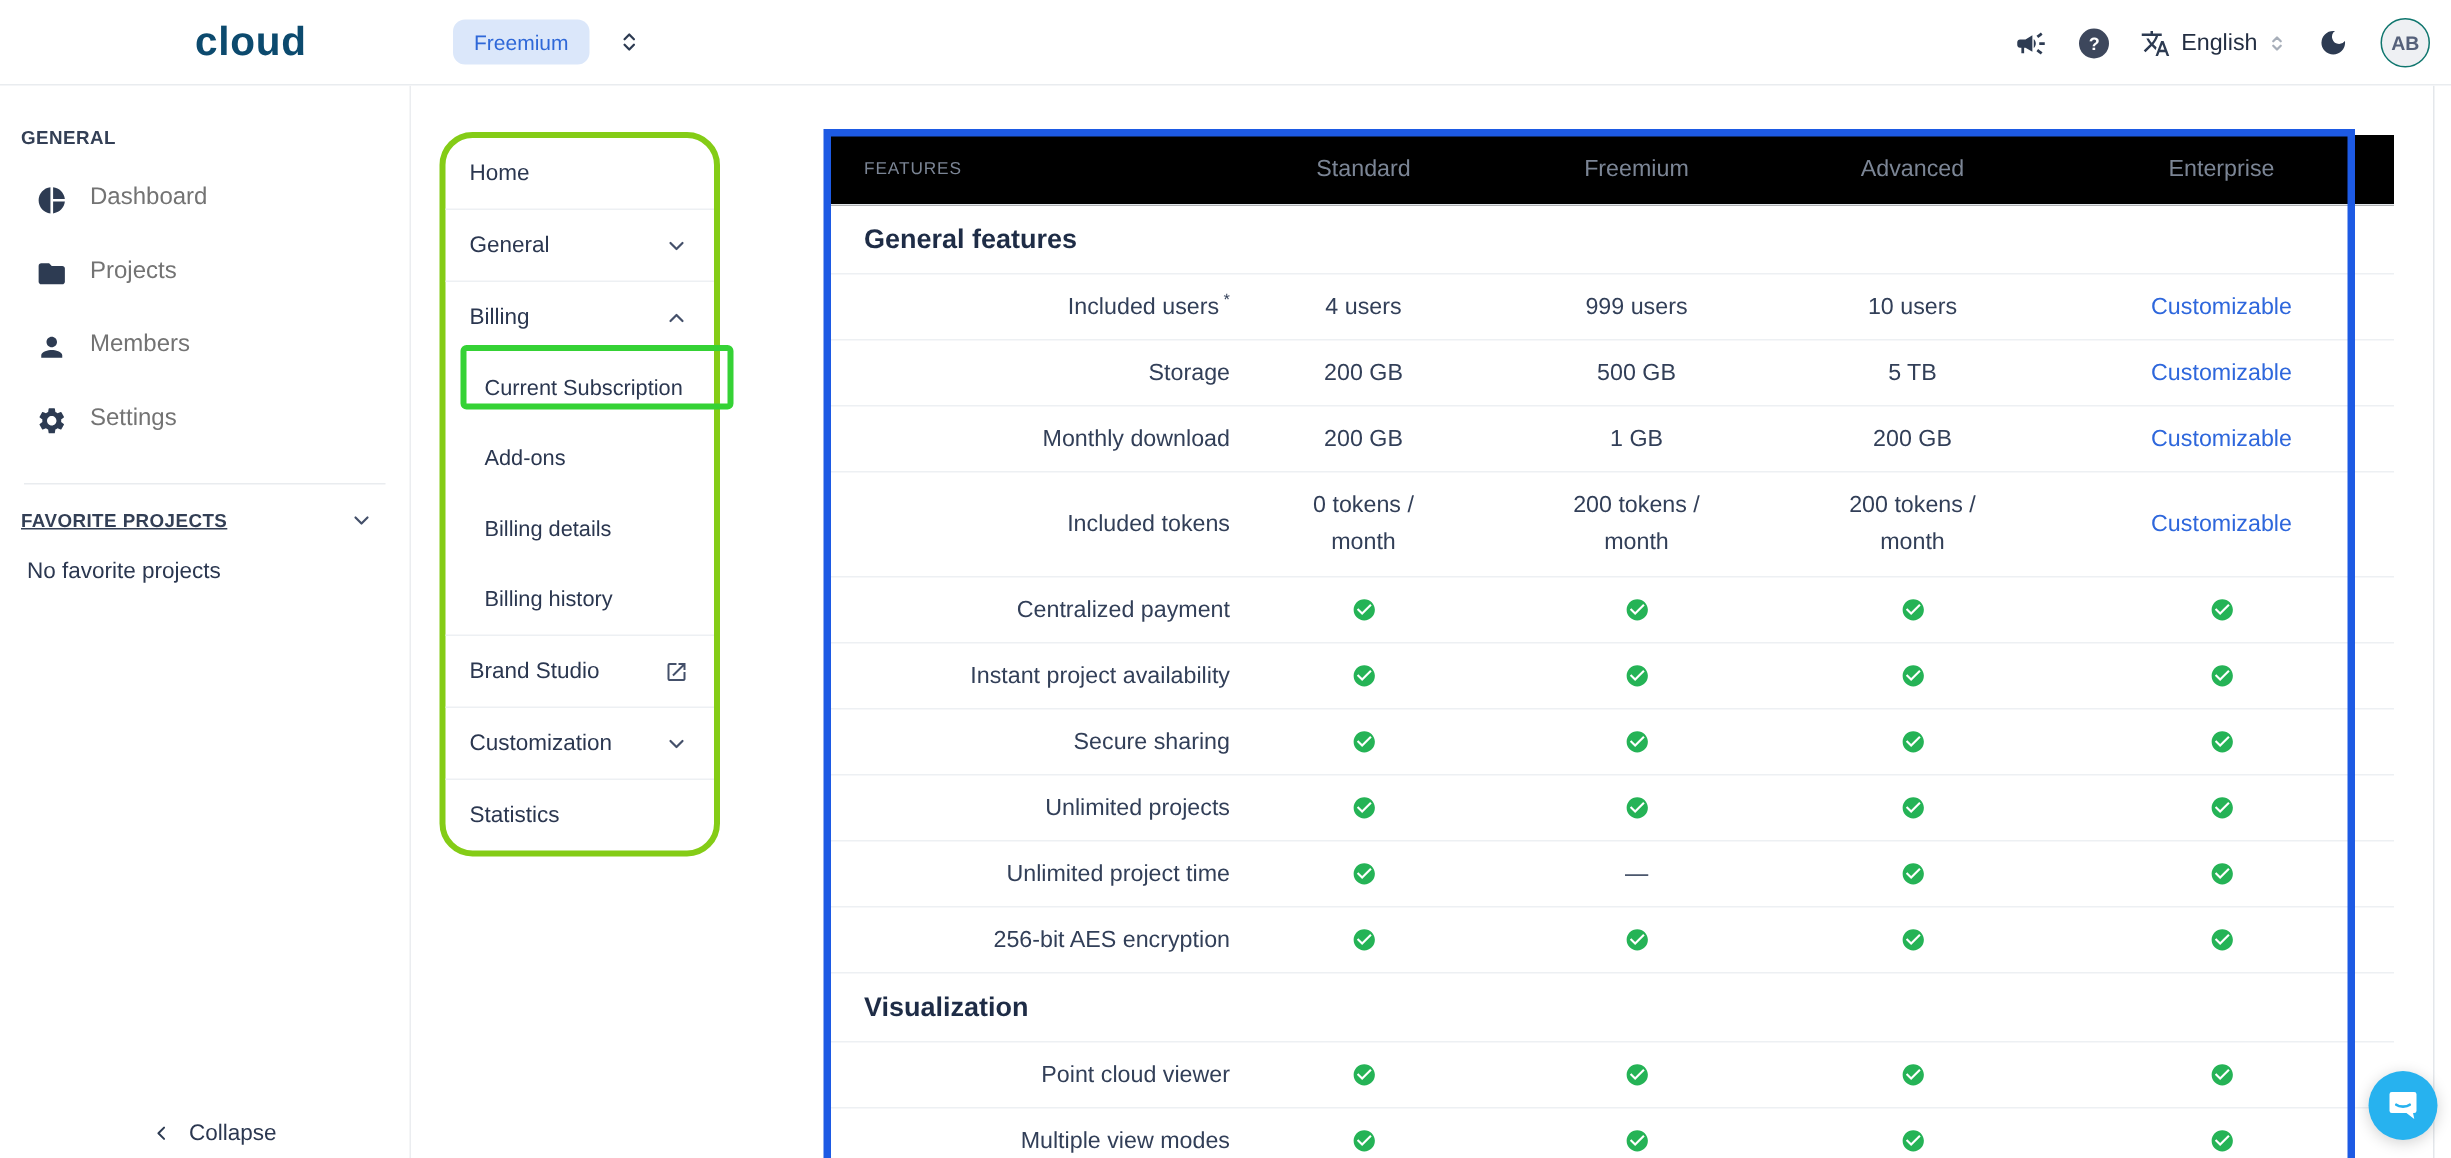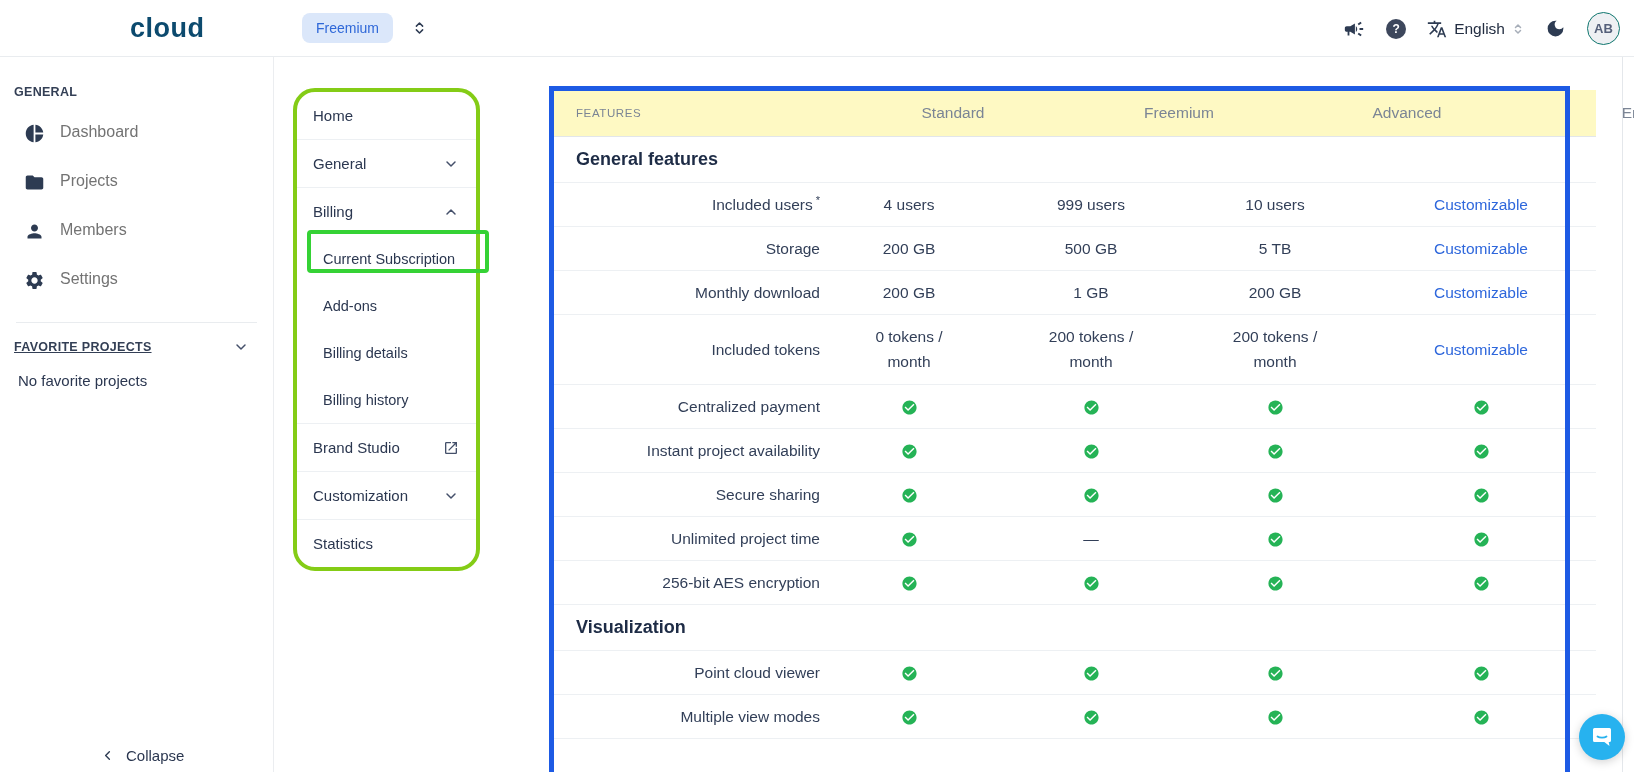--- a/index.html
+++ b/index.html
@@ -47,21 +47,21 @@
   .nav-card { position:absolute; left:293px; top:88px; width:187px; background:#fff;
               border:4px solid #84cc16; border-radius:22px; z-index:5; }
   .nav-item { height:47px; display:flex; align-items:center; justify-content:space-between;
               padding:0 17px 0 16px; font-size:15px; color:#2b3750; cursor:pointer; }
   .nav-item.sub { padding-left:26px; font-size:14.5px; }
   .nav-divider { border-top:1px solid #edf0f3; }
   
   .feature-table { position:absolute; left:554px; top:90px; width:1042px; background:#fff; z-index:1; }
   .t-row { display:grid; grid-template-columns:266px 178px 186px 182px 230px; align-items:center;
            border-bottom:1px solid #edf0f3; }
-  .t-head { height:47px; background:#fef9c3; border-bottom:1px solid #e2e6ea;gap:44px; }
+  .t-head { height:47px; background:#000000; border-bottom:1px solid #e2e6ea; }
   .features-label { padding-left:22px; font-size:11.5px; letter-spacing:.6px; color:#7b8595; }
   .plan-head { text-align:center; font-size:15.5px; color:#7b8595; }
   .t-section { height:46px; display:flex; align-items:center; padding-left:22px;
                font-size:18px; font-weight:bold; color:#1e2c46; border-bottom:1px solid #edf0f3; }
   .t-row.std { height:44px; }
   .t-row.tall { height:70px; }
   .feat-cell { padding-left:33px; font-size:15.5px; color:#323f58;text-align:right; }
   .feat-cell sup { font-size:11px; color:#323f58; margin-left:3px; }
   .val-cell { text-align:center; font-size:15.5px; color:#323f58; }
   .val-cell .wrap { display:inline-block; max-width:112px; line-height:1.6; }
@@ -334,20 +334,43 @@
             <path fill="#25b356" d="M12 2C6.48 2 2 6.48 2 12s4.48 10 10 10 10-4.48 10-10S17.52 2 12 2zm-2 15l-5-5 1.41-1.41L10 14.17l7.59-7.59L19 8l-9 9z"></path>
           </svg>
         </span></div>
       <div class="val-cell"><span class="check-wrap">
           <svg width="17" height="17" viewBox="0 0 24 24">
             <path fill="#25b356" d="M12 2C6.48 2 2 6.48 2 12s4.48 10 10 10 10-4.48 10-10S17.52 2 12 2zm-2 15l-5-5 1.41-1.41L10 14.17l7.59-7.59L19 8l-9 9z"></path>
           </svg>
         </span></div>
     </div>
     <div class="t-row std">
+      <div class="feat-cell">Unlimited projects</div>
+      <div class="val-cell"><span class="check-wrap">
+          <svg width="17" height="17" viewBox="0 0 24 24">
+            <path fill="#25b356" d="M12 2C6.48 2 2 6.48 2 12s4.48 10 10 10 10-4.48 10-10S17.52 2 12 2zm-2 15l-5-5 1.41-1.41L10 14.17l7.59-7.59L19 8l-9 9z"></path>
+          </svg>
+        </span></div>
+      <div class="val-cell"><span class="check-wrap">
+          <svg width="17" height="17" viewBox="0 0 24 24">
+            <path fill="#25b356" d="M12 2C6.48 2 2 6.48 2 12s4.48 10 10 10 10-4.48 10-10S17.52 2 12 2zm-2 15l-5-5 1.41-1.41L10 14.17l7.59-7.59L19 8l-9 9z"></path>
+          </svg>
+        </span></div>
+      <div class="val-cell"><span class="check-wrap">
+          <svg width="17" height="17" viewBox="0 0 24 24">
+            <path fill="#25b356" d="M12 2C6.48 2 2 6.48 2 12s4.48 10 10 10 10-4.48 10-10S17.52 2 12 2zm-2 15l-5-5 1.41-1.41L10 14.17l7.59-7.59L19 8l-9 9z"></path>
+          </svg>
+        </span></div>
+      <div class="val-cell"><span class="check-wrap">
+          <svg width="17" height="17" viewBox="0 0 24 24">
+            <path fill="#25b356" d="M12 2C6.48 2 2 6.48 2 12s4.48 10 10 10 10-4.48 10-10S17.52 2 12 2zm-2 15l-5-5 1.41-1.41L10 14.17l7.59-7.59L19 8l-9 9z"></path>
+          </svg>
+        </span></div>
+    </div>
+    <div class="t-row std">
       <div class="feat-cell">Unlimited project time</div>
       <div class="val-cell"><span class="check-wrap">
           <svg width="17" height="17" viewBox="0 0 24 24">
             <path fill="#25b356" d="M12 2C6.48 2 2 6.48 2 12s4.48 10 10 10 10-4.48 10-10S17.52 2 12 2zm-2 15l-5-5 1.41-1.41L10 14.17l7.59-7.59L19 8l-9 9z"></path>
           </svg>
         </span></div>
       <div class="val-cell">—</div>
       <div class="val-cell"><span class="check-wrap">
           <svg width="17" height="17" viewBox="0 0 24 24">
             <path fill="#25b356" d="M12 2C6.48 2 2 6.48 2 12s4.48 10 10 10 10-4.48 10-10S17.52 2 12 2zm-2 15l-5-5 1.41-1.41L10 14.17l7.59-7.59L19 8l-9 9z"></path>

